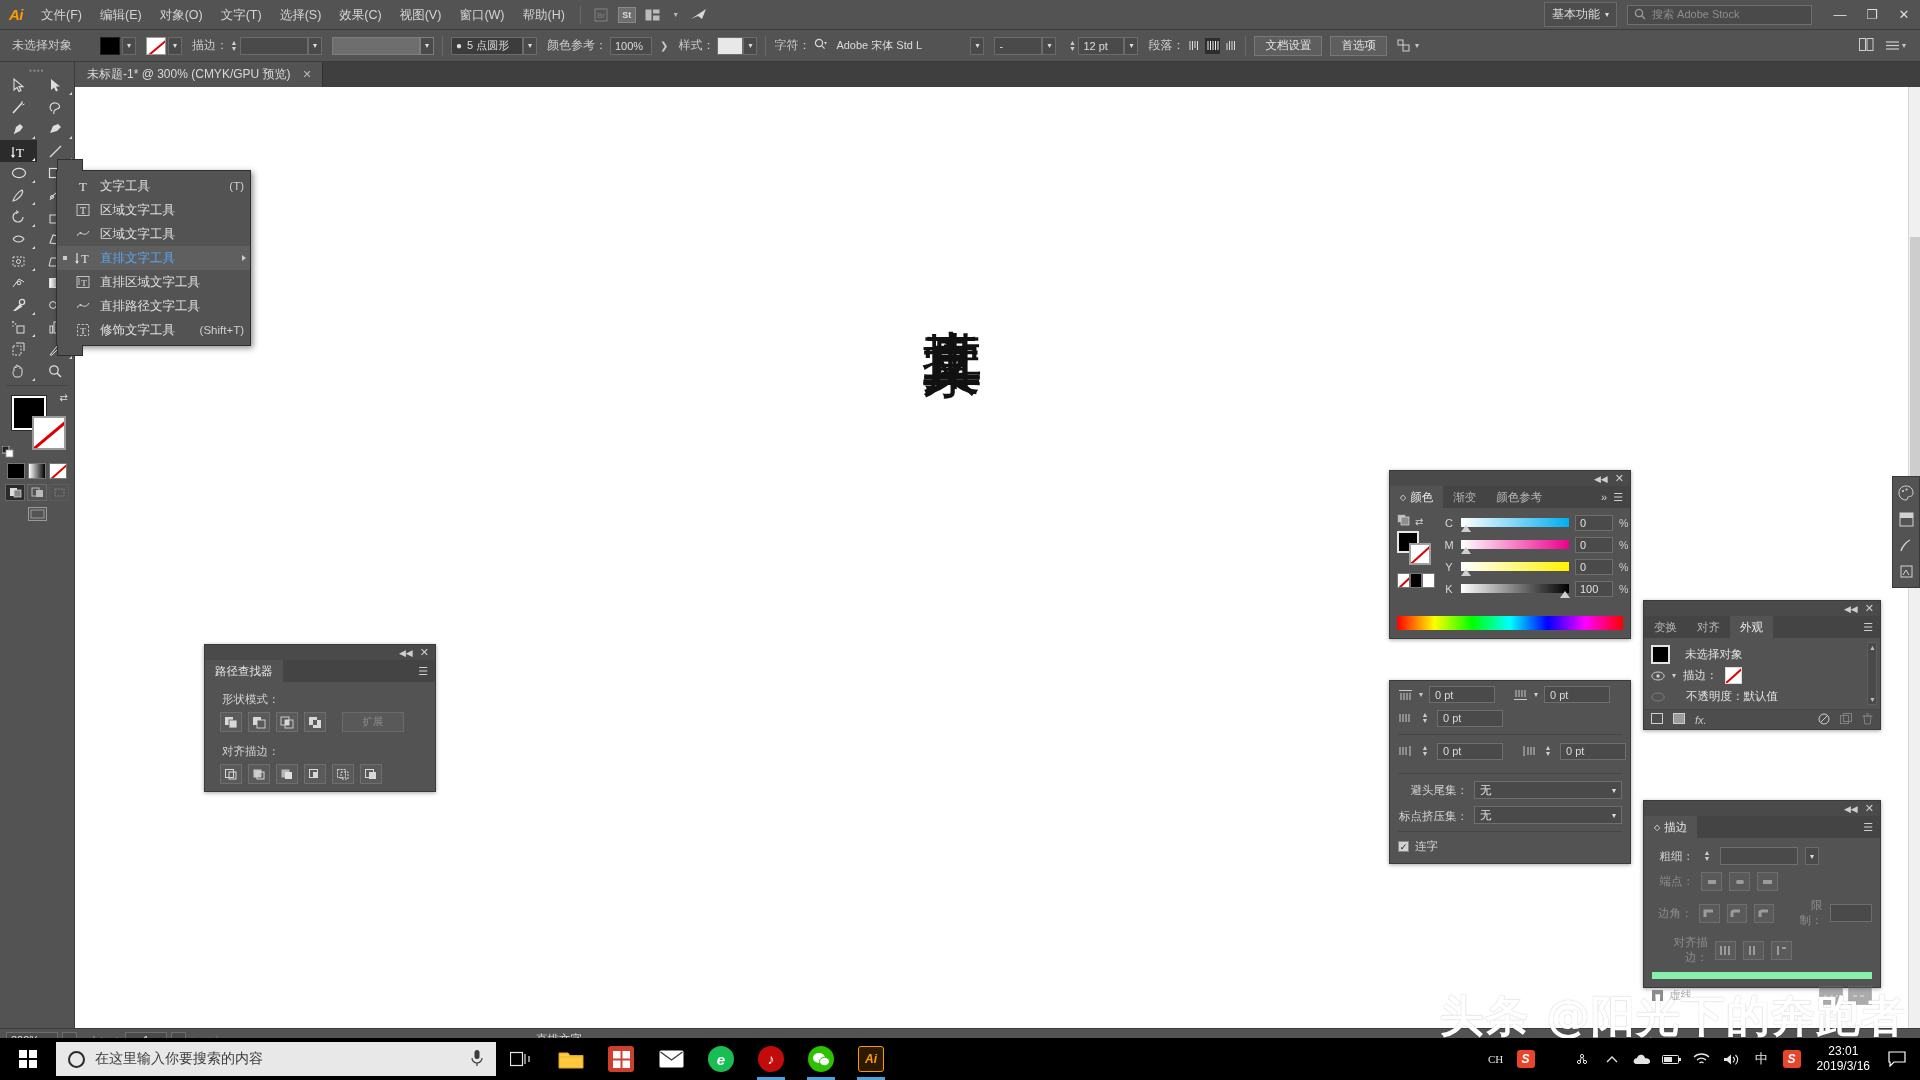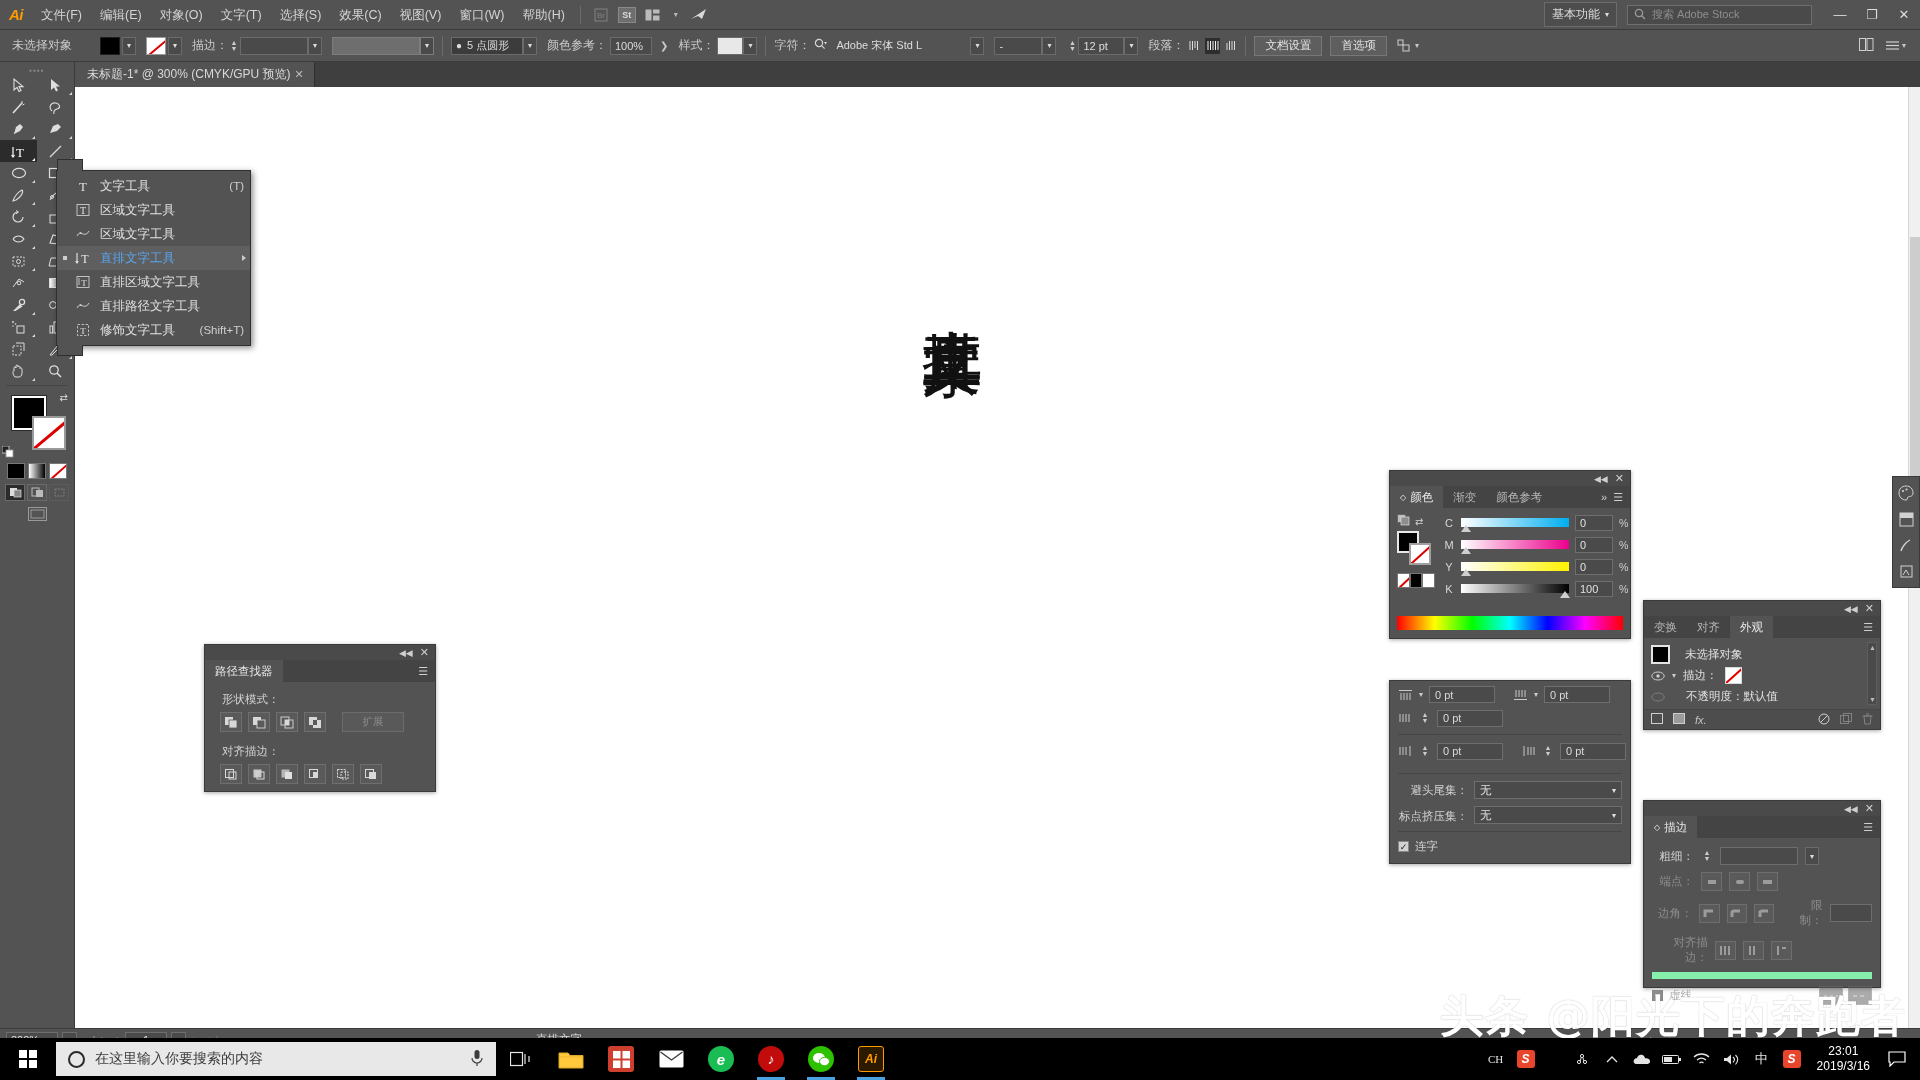--- a/index.html
+++ b/index.html
@@ -89,21 +89,21 @@
     height:20px; background:#5e5e5e; border:1px solid #777; padding:0 10px;
     display:flex;align-items:center; font-size:11.5px; color:#e2e2e2;
   }
 
   
   .tabbar {
     position:absolute; left:75px; top:62px; right:0; height:25px; background:#3f3f3f;
     display:flex; align-items:flex-end;
   }
   .doctab {
-    height:25px; background:#535353; display:flex; align-items:center; gap:4px;
+    height:25px; background:#535353; display:flex; align-items:center; gap:12px;
     padding:0 10px 0 12px; font-size:12px; color:#d8d8d8; border-right:1px solid #2f2f2f;
   }
   .doctab .x { font-size:11px; color:#bbb; }
 
   
   .toolbar {
     position:absolute; left:0; top:62px; width:75px; bottom:30px; background:#535353;
     border-right:1px solid #3a3a3a; padding-top:4px;
   }
   .tb-grip { height:8px; display:flex;align-items:center;justify-content:center; }

